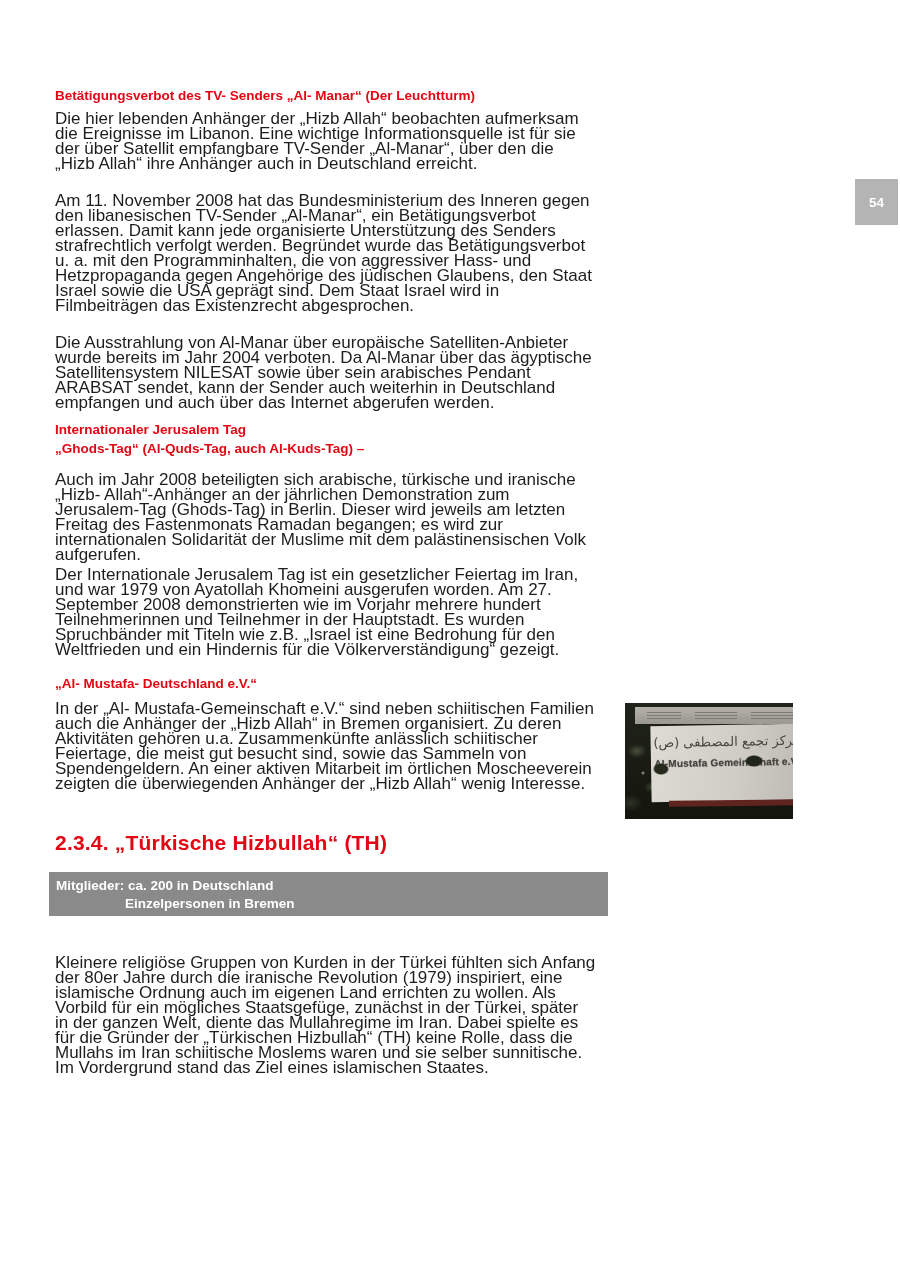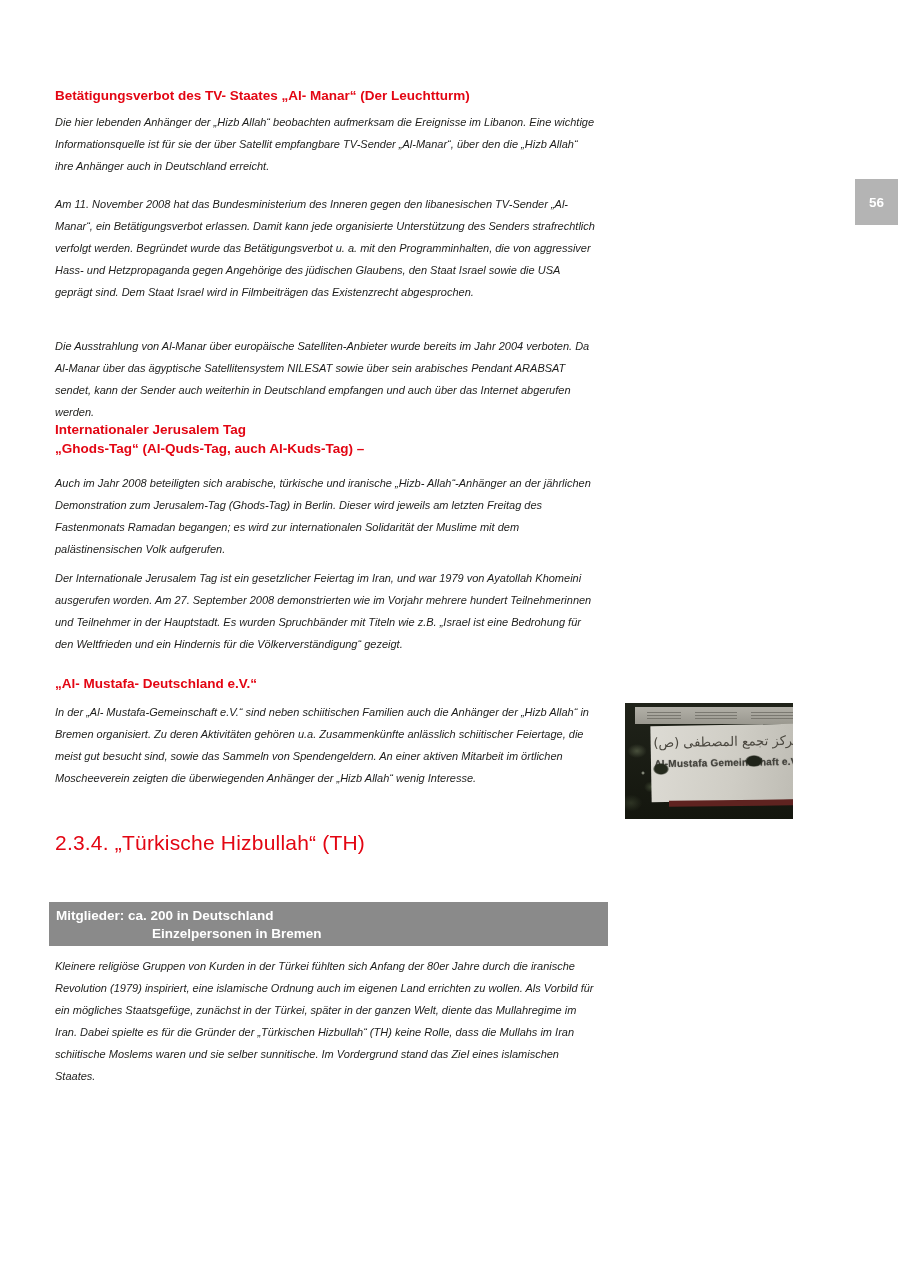--- a/index.html
+++ b/index.html
@@ -3,37 +3,37 @@
 <meta charset="utf-8">
 <style>
   html,body { margin:0; padding:0; background:#e8e8e8; }
   .page {
     position:relative; width:900px; height:1272px; margin:0 auto;
     background:#ffffff; overflow:hidden;
     font-family:"Liberation Sans", sans-serif;
     color:#1d1d1b;
   }
   .abs { position:absolute; left:55px; width:541px; margin:0; }
-  .body-text { font-size:11px; line-height:22px; color:#1d1d1b;font-style:italic; }
+  .body-text { font-size:17px; line-height:15px; color:#1d1d1b; }
   .red-h { color:#e30613; font-weight:bold; font-size:13.5px; line-height:19px; }
-  .big-h { color:#e30613; font-weight:normal; font-size:21px; line-height:26px; letter-spacing:0.2px; }
+  .big-h { color:#e30613; font-weight:bold; font-size:21px; line-height:26px; letter-spacing:0.2px; }
 
   .page-badge {
     position:absolute; left:855px; top:179px; width:43px; height:46px;
     background:#b4b4b4; color:#ffffff; font-weight:bold; font-size:13.5px;
     display:flex; align-items:center; justify-content:center;
   }
 
   .infobox {
     position:absolute; left:49px; top:872px; width:559px; height:44px;
     background:#8a8a8a; color:#ffffff; font-weight:bold; font-size:13.5px;
-    line-height:18px; box-sizing:border-box; padding-top:5px;margin-top:30px;
+    line-height:18px; box-sizing:border-box; padding-top:5px;
   }
   .infobox .l1 { padding-left:7px; }
-  .infobox .l2 { padding-left:103px; }
+  .infobox .l2 { padding-left:76px; }
 
   
   .photo {
     position:absolute; left:625px; top:703px; width:168px; height:116px; overflow:hidden;
     background:
       radial-gradient(14px 10px at 12px 48px, #49503c 0%, rgba(0,0,0,0) 70%),
       radial-gradient(10px 8px at 26px 84px, #3c4430 0%, rgba(0,0,0,0) 70%),
       radial-gradient(2px 2px at 32px 26px, #cfd2c6 0%, rgba(0,0,0,0) 100%),
       radial-gradient(2px 2px at 18px 70px, #b8bcab 0%, rgba(0,0,0,0) 100%),
       radial-gradient(12px 9px at 196px 44px, #4a5240 0%, rgba(0,0,0,0) 70%),
@@ -75,23 +75,23 @@
   .leaf-r { right:30px; top:52px; width:18px; height:12px;
     background:radial-gradient(#20241a 0%, #20241a 55%, rgba(32,36,26,0) 75%); }
   .leaf-l { left:28px; top:60px; width:16px; height:12px;
     background:radial-gradient(#252a1d 0%, #252a1d 55%, rgba(37,42,29,0) 75%); }
 </style>
 </head>
 <body>
 
 <div class="page">
 
-  <div class="page-badge">56</div>
+  <div class="page-badge">54</div>
 
-  <h3 class="abs red-h" style="top:86px">Betätigungsverbot des TV- Staates „Al- Manar“ (Der Leuchtturm)</h3>
+  <h3 class="abs red-h" style="top:86px">Betätigungsverbot des TV- Senders „Al- Manar“ (Der Leuchtturm)</h3>
 
   <p class="abs body-text" style="top:111px">Die hier lebenden Anhänger der „Hizb Allah“ beobachten aufmerksam die Ereignisse im Libanon. Eine wichtige Informationsquelle ist für sie der über Satellit empfangbare TV-Sender „Al-Manar“, über den die „Hizb Allah“ ihre Anhänger auch in Deutschland erreicht.</p>
 
   <p class="abs body-text" style="top:193px">Am 11. November 2008 hat das Bundesministerium des Inneren gegen den libanesischen TV-Sender „Al-Manar“, ein Betätigungsverbot erlassen. Damit kann jede organisierte Unterstützung des Senders strafrechtlich verfolgt werden. Begründet wurde das Betätigungsverbot u. a. mit den Programminhalten, die von aggressiver Hass- und Hetzpropaganda gegen Angehörige des jüdischen Glaubens, den Staat Israel sowie die USA geprägt sind. Dem Staat Israel wird in Filmbeiträgen das Existenzrecht abgesprochen.</p>
 
   <p class="abs body-text" style="top:335px">Die Ausstrahlung von Al-Manar über europäische Satelliten-Anbieter wurde bereits im Jahr 2004 verboten. Da Al-Manar über das ägyptische Satellitensystem NILESAT sowie über sein arabisches Pendant ARABSAT sendet, kann der Sender auch weiterhin in Deutschland empfangen und auch über das Internet abgerufen werden.</p>
 
   <div class="abs" style="top:420px">
     <div class="red-h">Internationaler Jerusalem Tag</div>
     <div class="red-h">„Ghods-Tag“ (Al-Quds-Tag, auch Al-Kuds-Tag) –</div>

